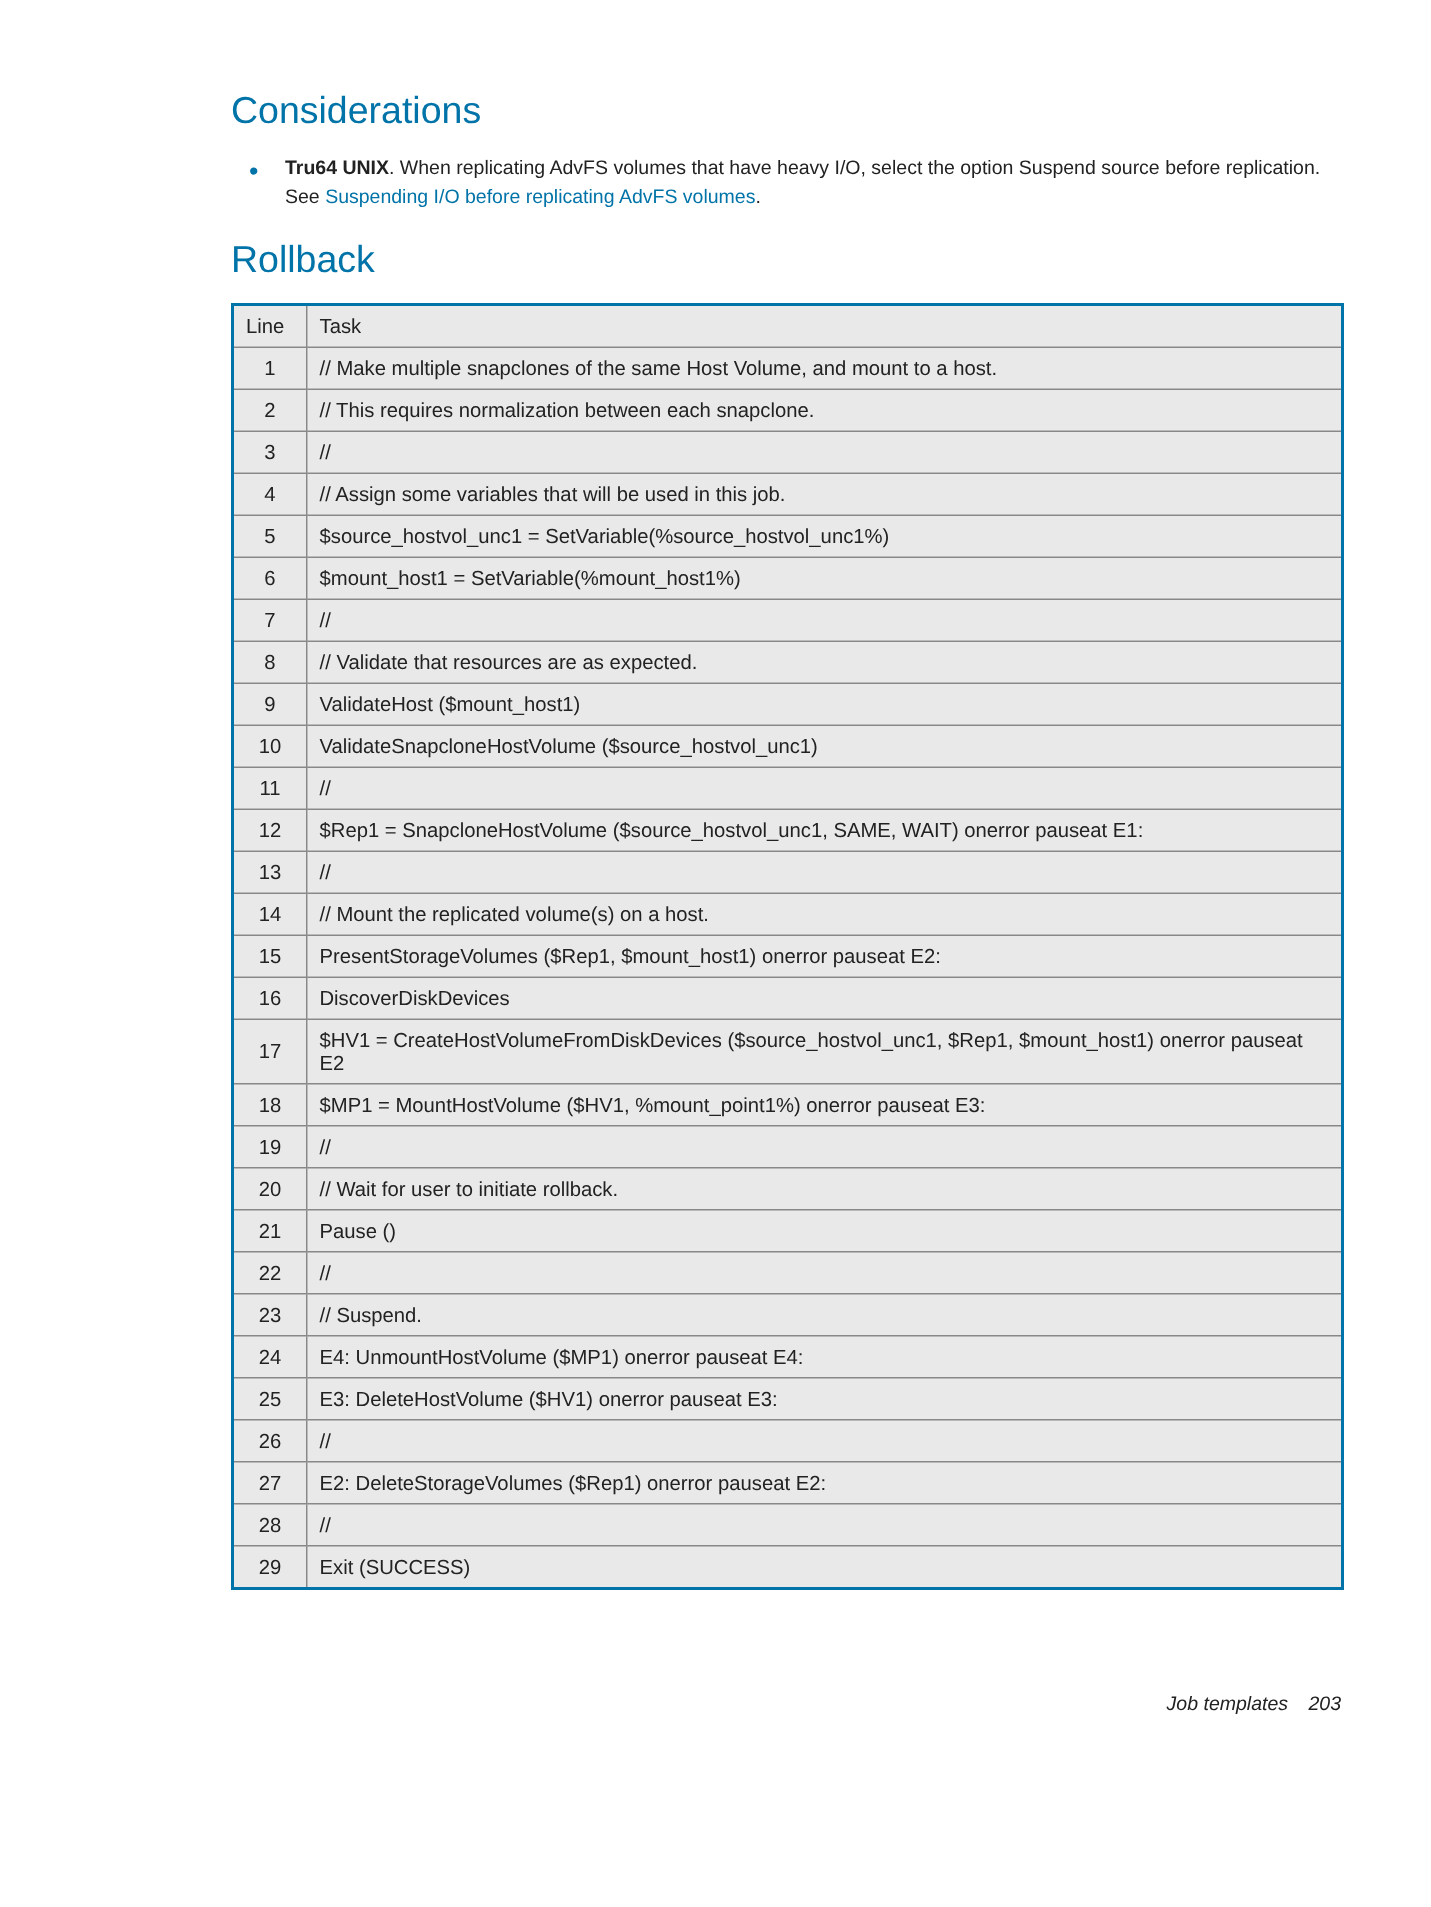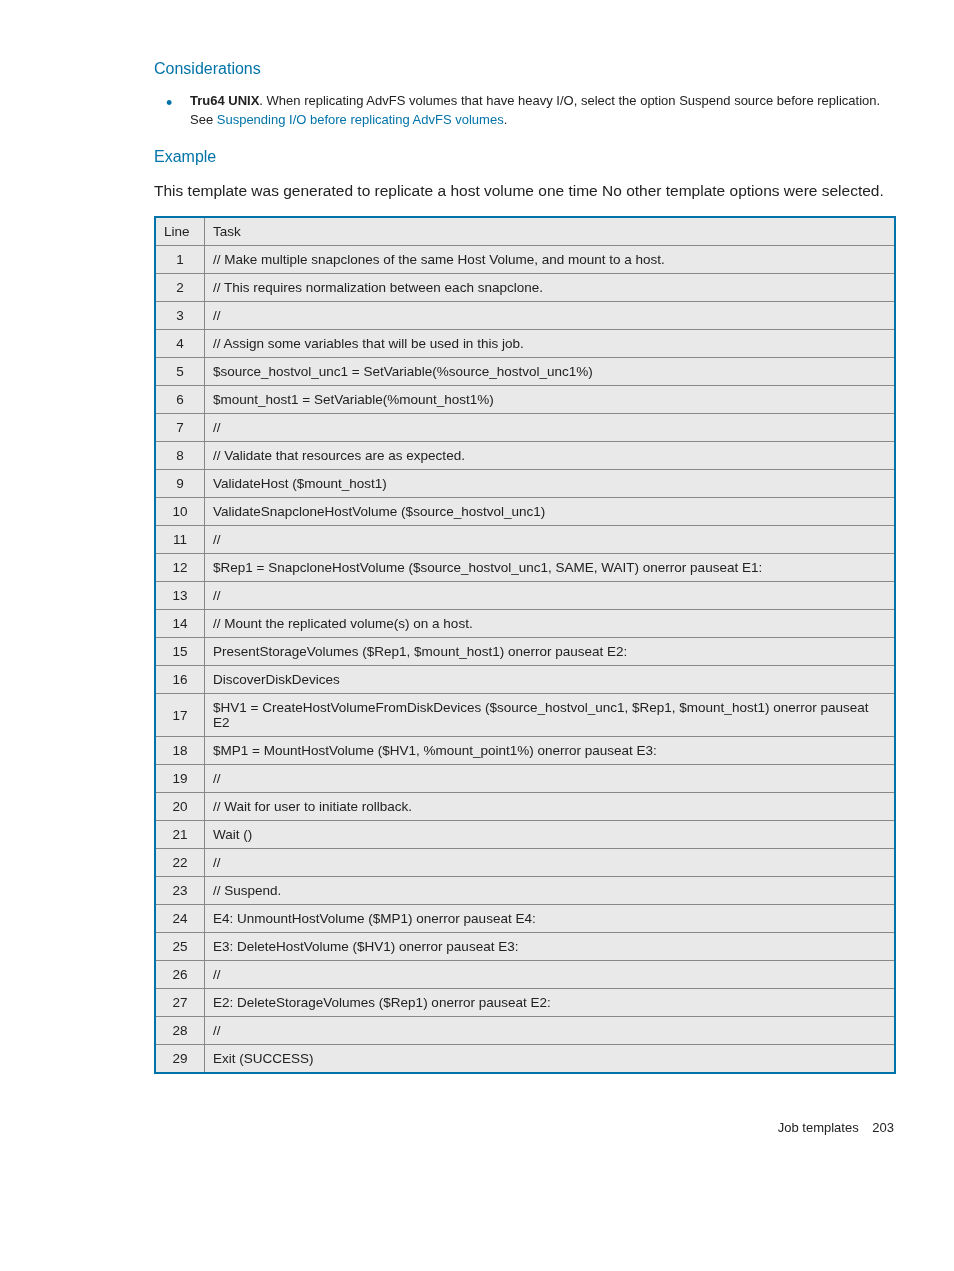--- a/index.html
+++ b/index.html
@@ -10,21 +10,21 @@
     color: #222;
     width: 954px;
   }
   .page {
     padding: 60px 58px 40px 154px;
     box-sizing: border-box;
   }
   h2.section-h {
     color: #0073a8;
     font-weight: 400;
-    font-size: 16px;
+    font-size: 25px;
     margin: 0 0 14px 0;
   }
   ul.bullets {
     margin: 0 0 18px 0;
     padding: 0;
     list-style: none;
   }
   ul.bullets li {
     position: relative;
     padding-left: 36px;
@@ -67,43 +67,43 @@
     font-weight: 400;
   }
   table.code-table th {
     font-weight: 400;
   }
   table.code-table td.ln {
     width: 32px;
     text-align: center;
   }
   .footer {
-    margin-top: 46px;
+    margin-top: 68px;
     text-align: right;
     font-size: 13px;
     padding-right: 2px;
+    font-style: italic;
   }
   .footer .pn { display: inline-block; margin-left: 10px; }
 </style>
 </head>
 <body>
 
 <div class="page">
 
   <h2 class="section-h">Considerations</h2>
 
   <ul class="bullets">
     <li>
       <span class="bold-lead">Tru64 UNIX</span><span>. When replicating AdvFS volumes that have heavy I/O, select the option Suspend source before replication. See </span><a href="#" class="doc-link">Suspending I/O before replicating AdvFS volumes</a><span>.</span>
     </li>
   </ul>
 
-  <h2 class="section-h">Example</h2>
-
-  <p class="body">This template was generated to replicate a host volume one time No other template options were selected.</p>
+  <h2 class="section-h">Rollback</h2>
+
 
   <table class="code-table">
     <thead>
       <tr>
         <th class="ln">Line</th>
         <th>Task</th>
       </tr>
     </thead>
     <tbody id="tbody">
         <tr>
@@ -181,21 +181,21 @@
         <tr>
           <td class="ln">19</td>
           <td>//</td>
         </tr>
         <tr>
           <td class="ln">20</td>
           <td>// Wait for user to initiate rollback.</td>
         </tr>
         <tr>
           <td class="ln">21</td>
-          <td>Wait ()</td>
+          <td>Pause ()</td>
         </tr>
         <tr>
           <td class="ln">22</td>
           <td>//</td>
         </tr>
         <tr>
           <td class="ln">23</td>
           <td>// Suspend.</td>
         </tr>
         <tr>

